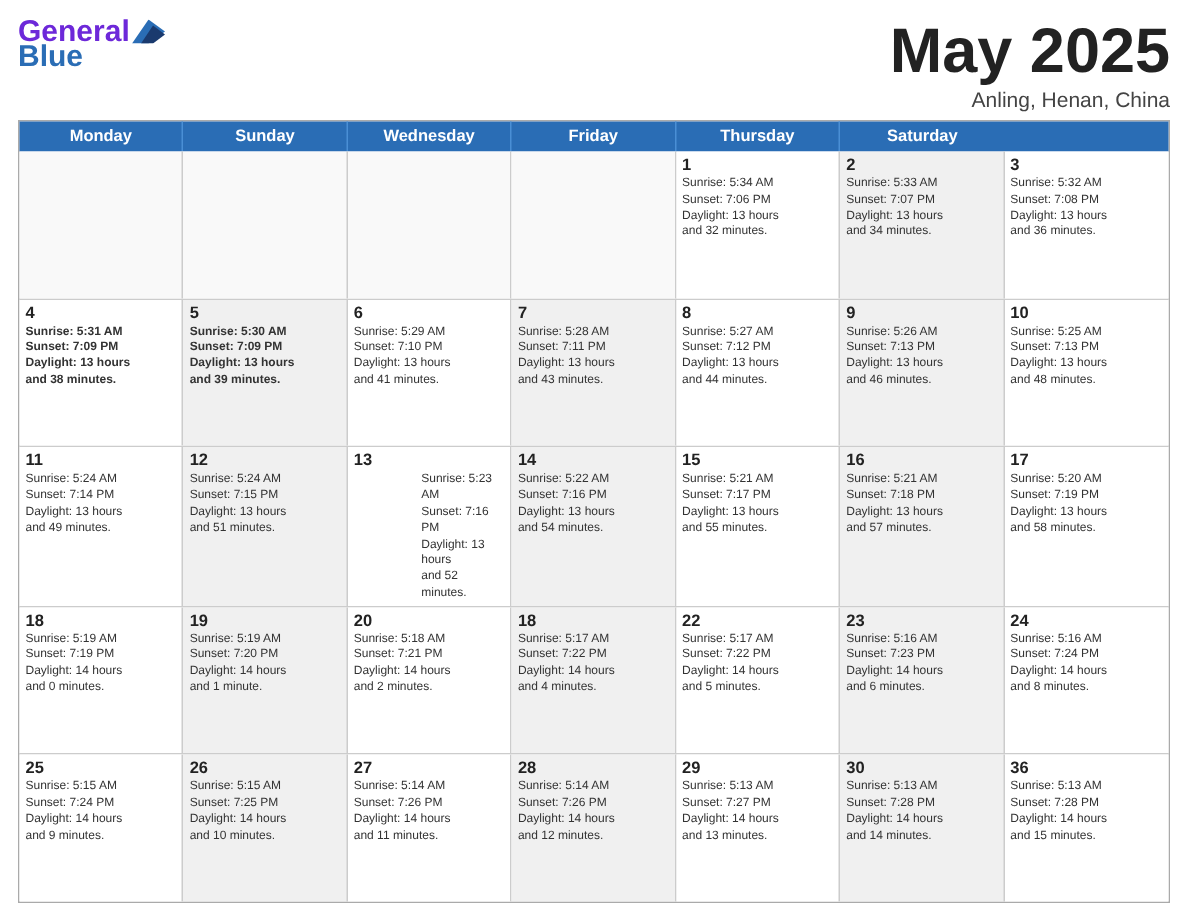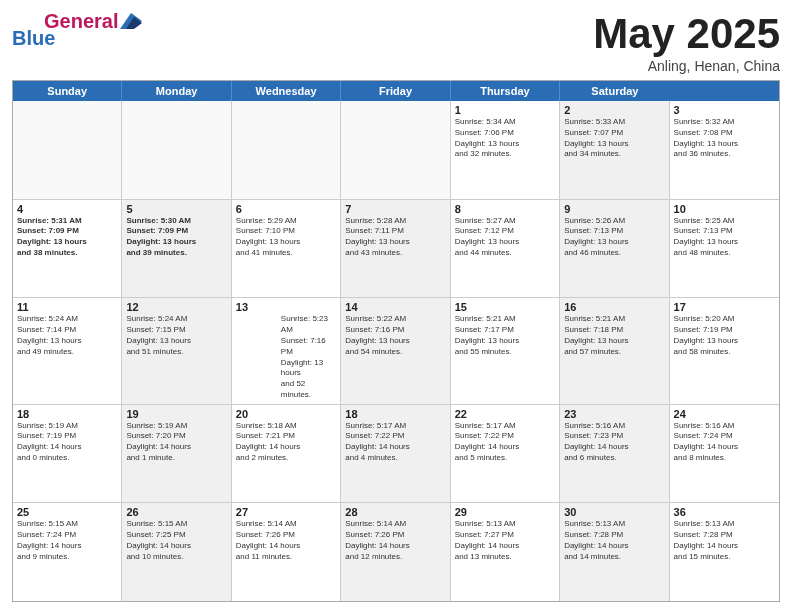--- a/index.html
+++ b/index.html
@@ -97,38 +97,38 @@
       color: #333;
     }
   </style>
 </head>
 <body>
 
 <div class="page">
   <div class="header">
     <div class="logo">
       <div style="display:flex;align-items:center;">
-        <span style="font-size:20px;font-weight:bold;color:#be185d;margin-left:32px;">General</span>
+        <span style="font-size:20px;font-weight:bold;color:#6d28d9;">General</span>
         <svg width="22" height="16" viewBox="0 0 22 16" style="margin-left:2px;margin-top:-2px;">
           <polygon points="0,16 11,0 22,8 11,16" fill="#2a6db5"></polygon>
           <polygon points="6,16 14,4 22,10 14,16" fill="#1a3a6e"></polygon>
         </svg>
       </div>
       <span style="font-size:20px;font-weight:bold;color:#2a6db5;margin-top:-6px;">Blue</span>
     </div>
     <div class="title-block">
       <div class="month-year">May 2025</div>
       <div class="location">Anling, Henan, China</div>
     </div>
   </div>
 
   <div class="calendar">
     <div class="cal-header">
-    <div class="cal-header-cell">Sunday</div>
-        <div class="cal-header-cell">Monday</div>
+    <div class="cal-header-cell">Monday</div>
+        <div class="cal-header-cell">Sunday</div>
         <div class="cal-header-cell">Wednesday</div>
         <div class="cal-header-cell">Friday</div>
         <div class="cal-header-cell">Thursday</div>
         <div class="cal-header-cell">Saturday</div>
       </div>
     <div class="cal-body">
     <div class="cal-row">
           <div class="cal-cell empty"></div>
           <div class="cal-cell empty"></div>
           <div class="cal-cell empty"></div>

